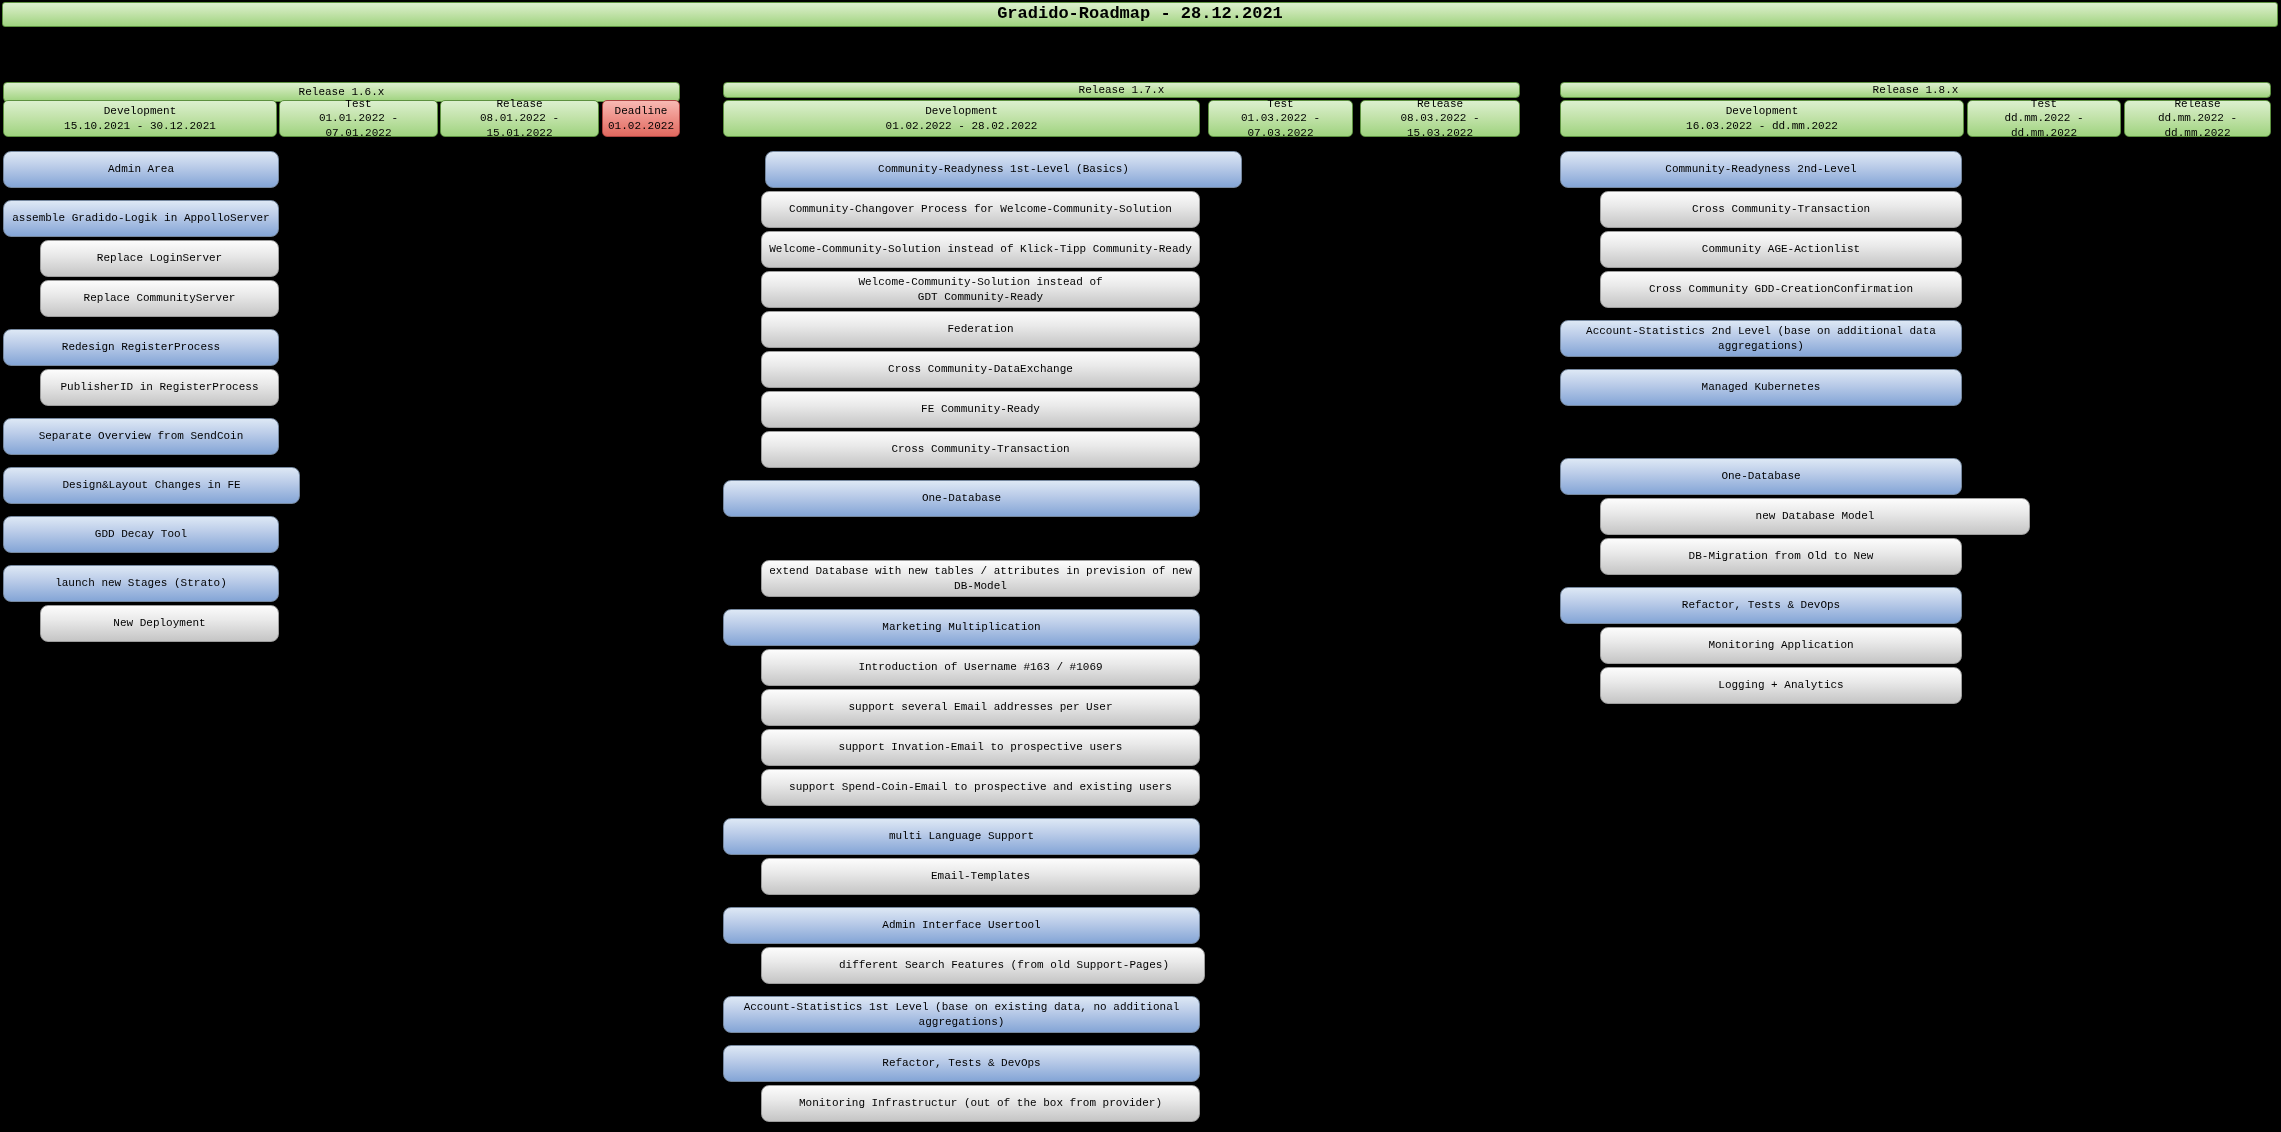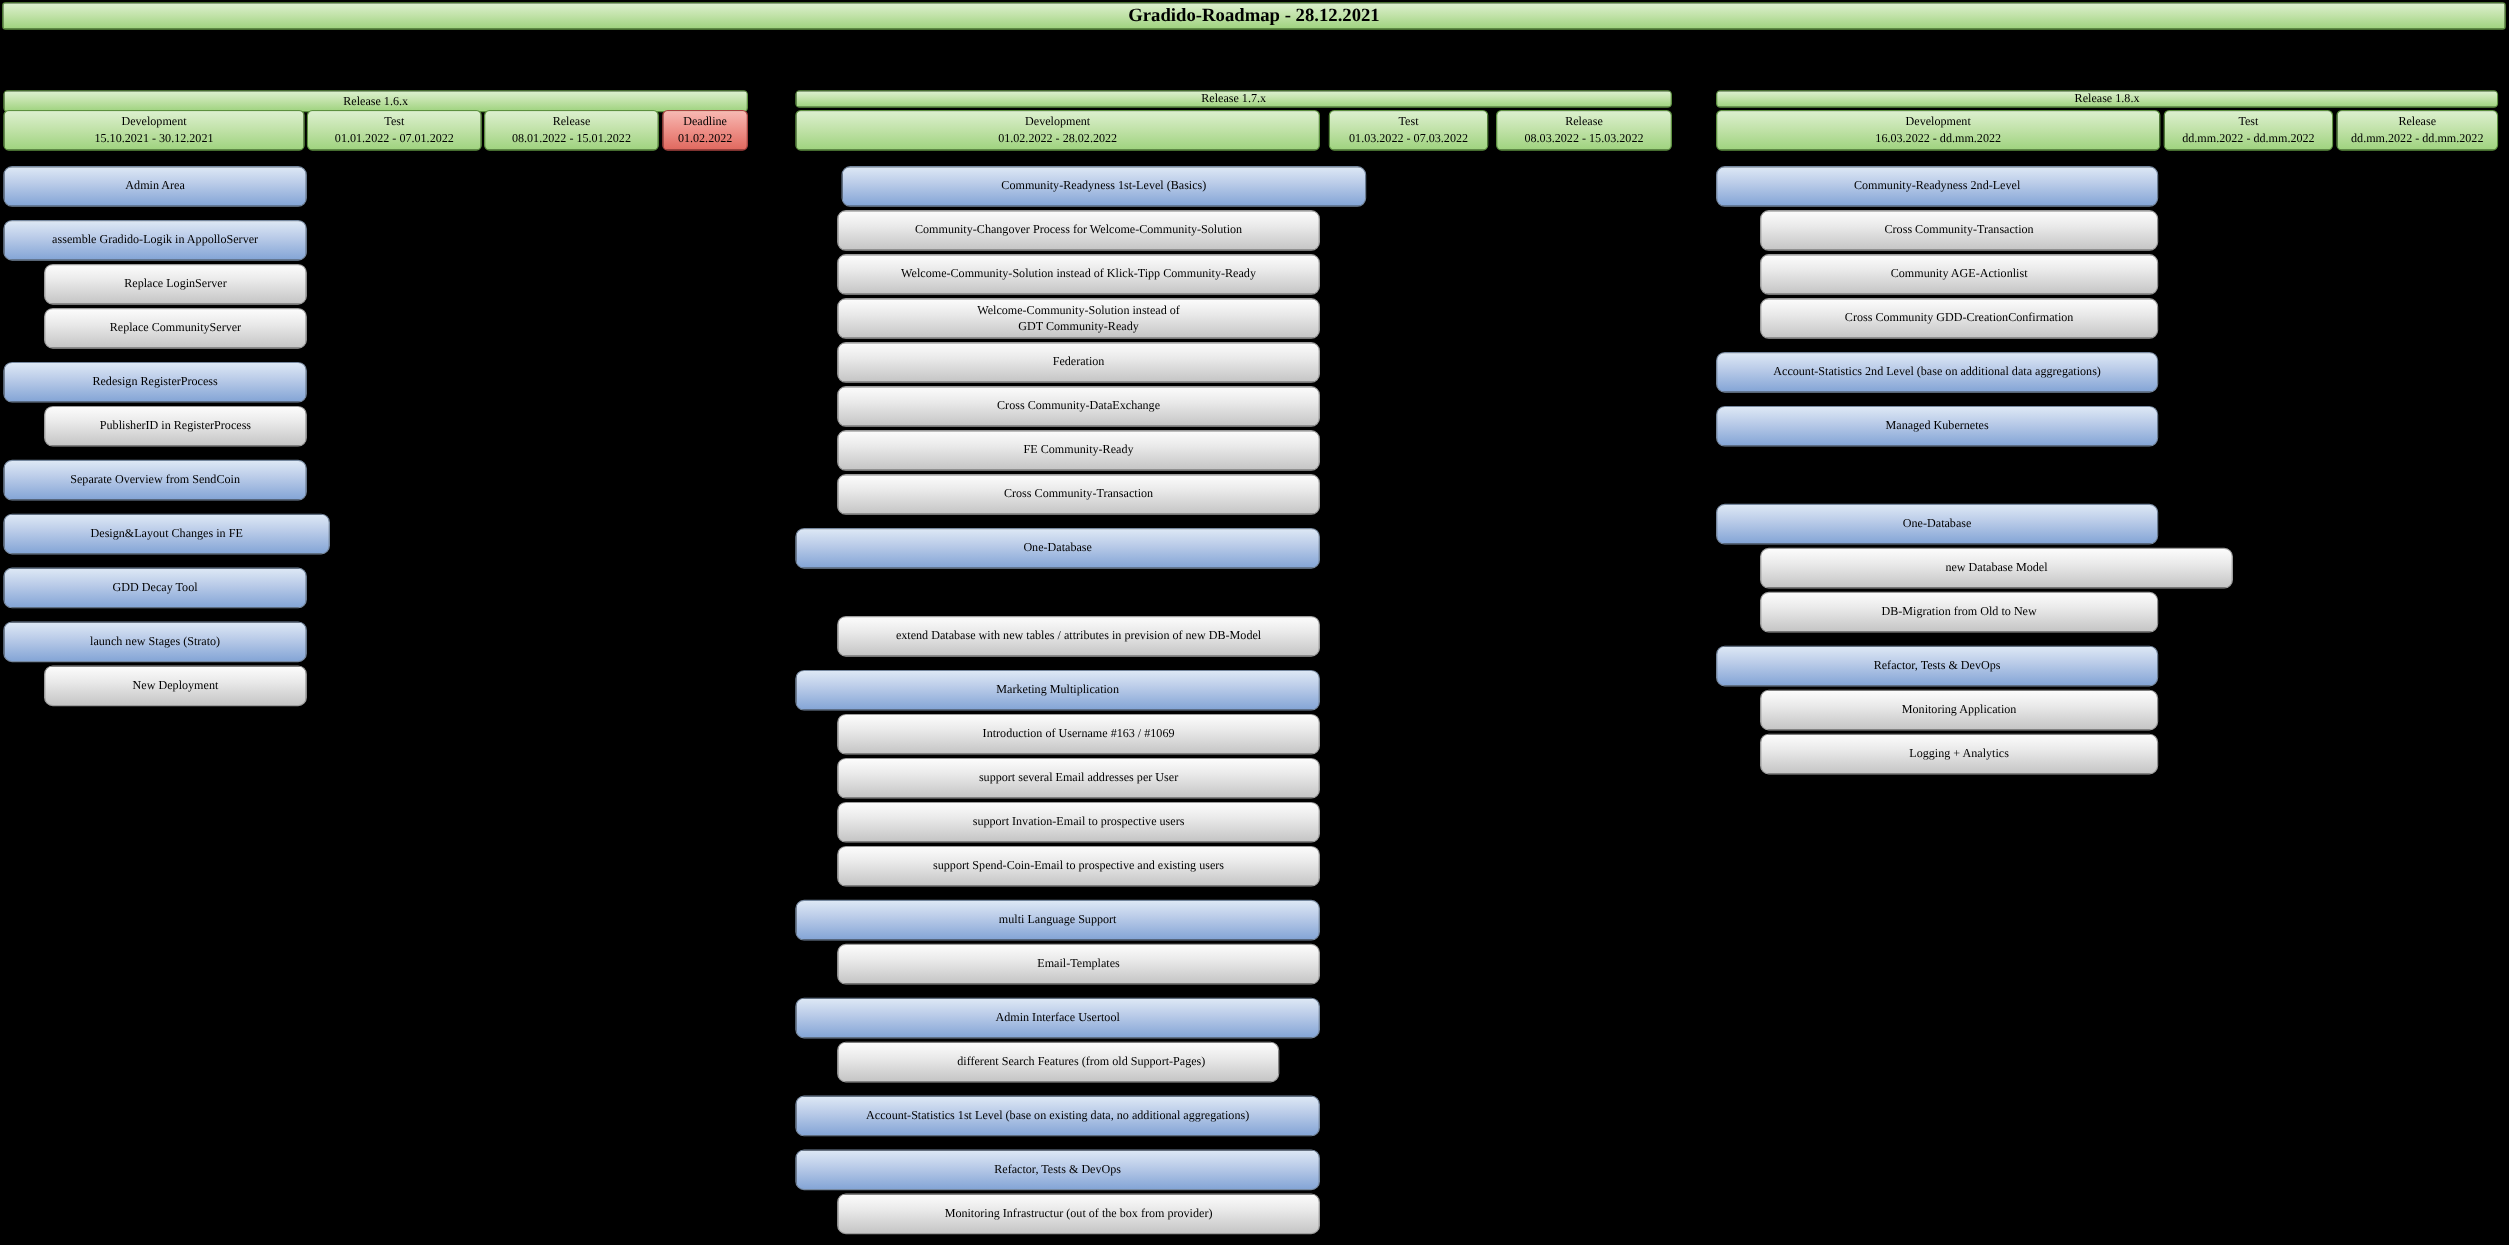--- a/index.html
+++ b/index.html
@@ -1,21 +1,21 @@
 <!DOCTYPE html>
 <html><head>
 <meta charset="utf-8">
 <style>
   html, body { margin: 0; padding: 0; background: #000; }
   #canvas {
     position: relative;
     width: 2281px;
     height: 1132px;
     background: #000;
-    font-family: Liberation Serif, serif;
+    font-family: Liberation Mono, monospace;
     overflow: hidden;
   }
   .box {
     position: absolute;
     box-sizing: border-box;
     display: flex;
     flex-direction: column;
     align-items: center;
     justify-content: center;
     text-align: center;
@@ -90,21 +90,21 @@
     <div class="box blue task" style="left: 723px; top: 480px; width: 477px; height: 37px;">One-Database</div>
     <div class="box gray task" style="left: 761px; top: 560px; width: 439px; height: 37px;">extend Database with new tables / attributes in prevision of new DB-Model</div>
     <div class="box blue task" style="left: 723px; top: 609px; width: 477px; height: 37px;">Marketing Multiplication</div>
     <div class="box gray task" style="left: 761px; top: 649px; width: 439px; height: 37px;">Introduction of Username #163 / #1069</div>
     <div class="box gray task" style="left: 761px; top: 689px; width: 439px; height: 37px;">support several Email addresses per User</div>
     <div class="box gray task" style="left: 761px; top: 729px; width: 439px; height: 37px;">support Invation-Email to prospective users</div>
     <div class="box gray task" style="left: 761px; top: 769px; width: 439px; height: 37px;">support Spend-Coin-Email to prospective and existing users</div>
     <div class="box blue task" style="left: 723px; top: 818px; width: 477px; height: 37px;">multi Language Support</div>
     <div class="box gray task" style="left: 761px; top: 858px; width: 439px; height: 37px;">Email-Templates</div>
     <div class="box blue task" style="left: 723px; top: 907px; width: 477px; height: 37px;">Admin Interface Usertool</div>
-    <div class="box gray task" style="left: 761px; top: 947px; width: 402px; height: 37px; padding-left: 48px;">different Search Features (from old Support-Pages)</div>
+    <div class="box gray task" style="left: 761px; top: 947px; width: 444px; height: 37px; padding-left: 48px;">different Search Features (from old Support-Pages)</div>
     <div class="box blue task" style="left: 723px; top: 996px; width: 477px; height: 37px;">Account-Statistics 1st Level (base on existing data, no additional aggregations)</div>
     <div class="box blue task" style="left: 723px; top: 1045px; width: 477px; height: 37px;">Refactor, Tests &amp; DevOps</div>
     <div class="box gray task" style="left: 761px; top: 1085px; width: 439px; height: 37px;">Monitoring Infrastructur (out of the box from provider)</div>
     <div class="box green header" style="left: 1560px; top: 82px; width: 711px; height: 16px;">Release 1.8.x</div>
     <div class="box green phase" style="left: 1560px; top: 100px; width: 404px; height: 37px;"><span>Development</span><span>16.03.2022 - dd.mm.2022</span></div>
     <div class="box green phase" style="left: 1967px; top: 100px; width: 154px; height: 37px;"><span>Test</span><span>dd.mm.2022 - dd.mm.2022</span></div>
     <div class="box green phase" style="left: 2124px; top: 100px; width: 147px; height: 37px;"><span>Release</span><span>dd.mm.2022 - dd.mm.2022</span></div>
     <div class="box blue task" style="left: 1560px; top: 151px; width: 402px; height: 37px;">Community-Readyness 2nd-Level</div>
     <div class="box gray task" style="left: 1600px; top: 191px; width: 362px; height: 37px;">Cross Community-Transaction</div>
     <div class="box gray task" style="left: 1600px; top: 231px; width: 362px; height: 37px;">Community AGE-Actionlist</div>

